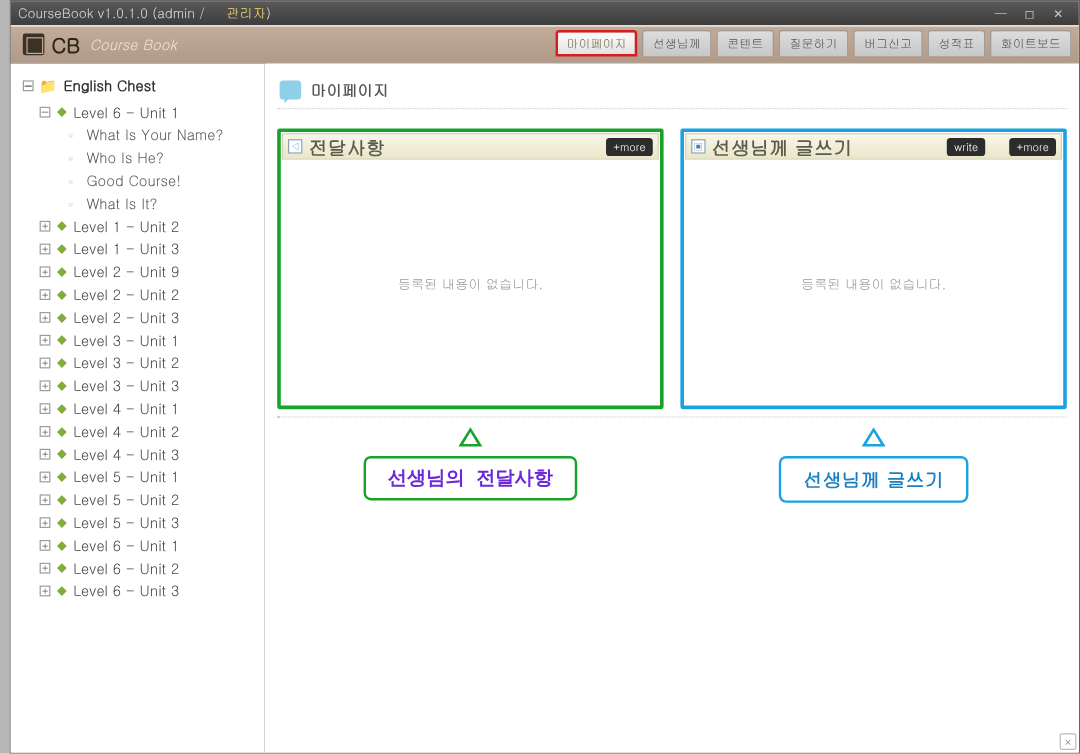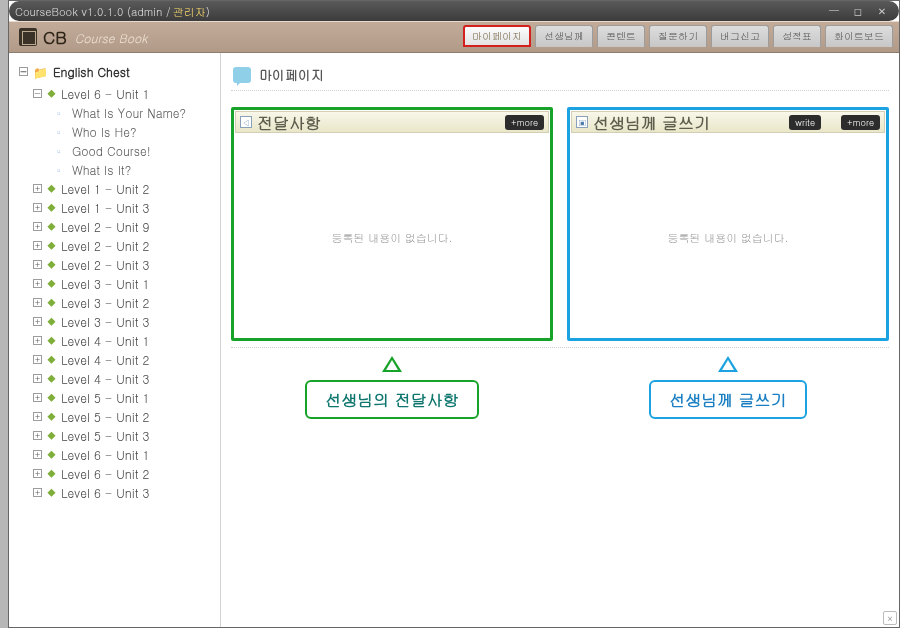--- a/index.html
+++ b/index.html
@@ -25,23 +25,22 @@
     border: 1px solid #666;
   }
   
   .titlebar {
     height: 20px;
     background: linear-gradient(#5a5a5a, #3c3c3c);
     color: #ddd;
     display: flex; align-items: center;
     font-size: 11px;
     padding: 0 6px;
-    border-radius: 10px;
-  }
-  .titlebar .admin { color: #ffdf6b; margin-left: 2px;}
+  }
+  .titlebar .admin { color: #ffdf6b; margin-left: 18px;}
   .titlebar .spacer { flex: 1; }
   .titlebar .winbtn {
     width: 22px; height: 13px;
     display: inline-flex; align-items: center; justify-content: center;
     color: #ccc; font-size: 10px;
     margin-left: 2px;
   }
   
   .brand-bar {
     height: 32px;
@@ -231,21 +230,21 @@
   .arrow-wrap { position:relative; height:16px; display:flex; align-items:flex-start; justify-content:center;}
   .arrow-wrap .arrow-inner{ position:absolute; top:4px; }
   .callout-box {
     border-width:2px; border-style:solid;
     border-radius:6px;
     padding:6px 18px;
     font-size:16px; font-weight:bold;
     background:#fff;
     margin-top: 8px;
   }
-  .callout-box.green { border-color:#17a22a; color:#0f766e; }
+  .callout-box.green { border-color:#17a22a; color:#6d28d9;font-family:Liberation Mono, monospace; }
   .callout-box.blue  { border-color:#1aa3e0; color:#1a7fc2; }
   .dotted-divider {
     border-top: 1px dotted #cfcfcf;
     margin-top: 6px;
   }
   .hint-close {
     position:absolute; right:2px; bottom:2px;
     width:14px; height:14px; border:1px solid #bbb; border-radius:2px;
     display:flex; align-items:center; justify-content:center;
     font-size:9px; color:#888; background:#fff;

